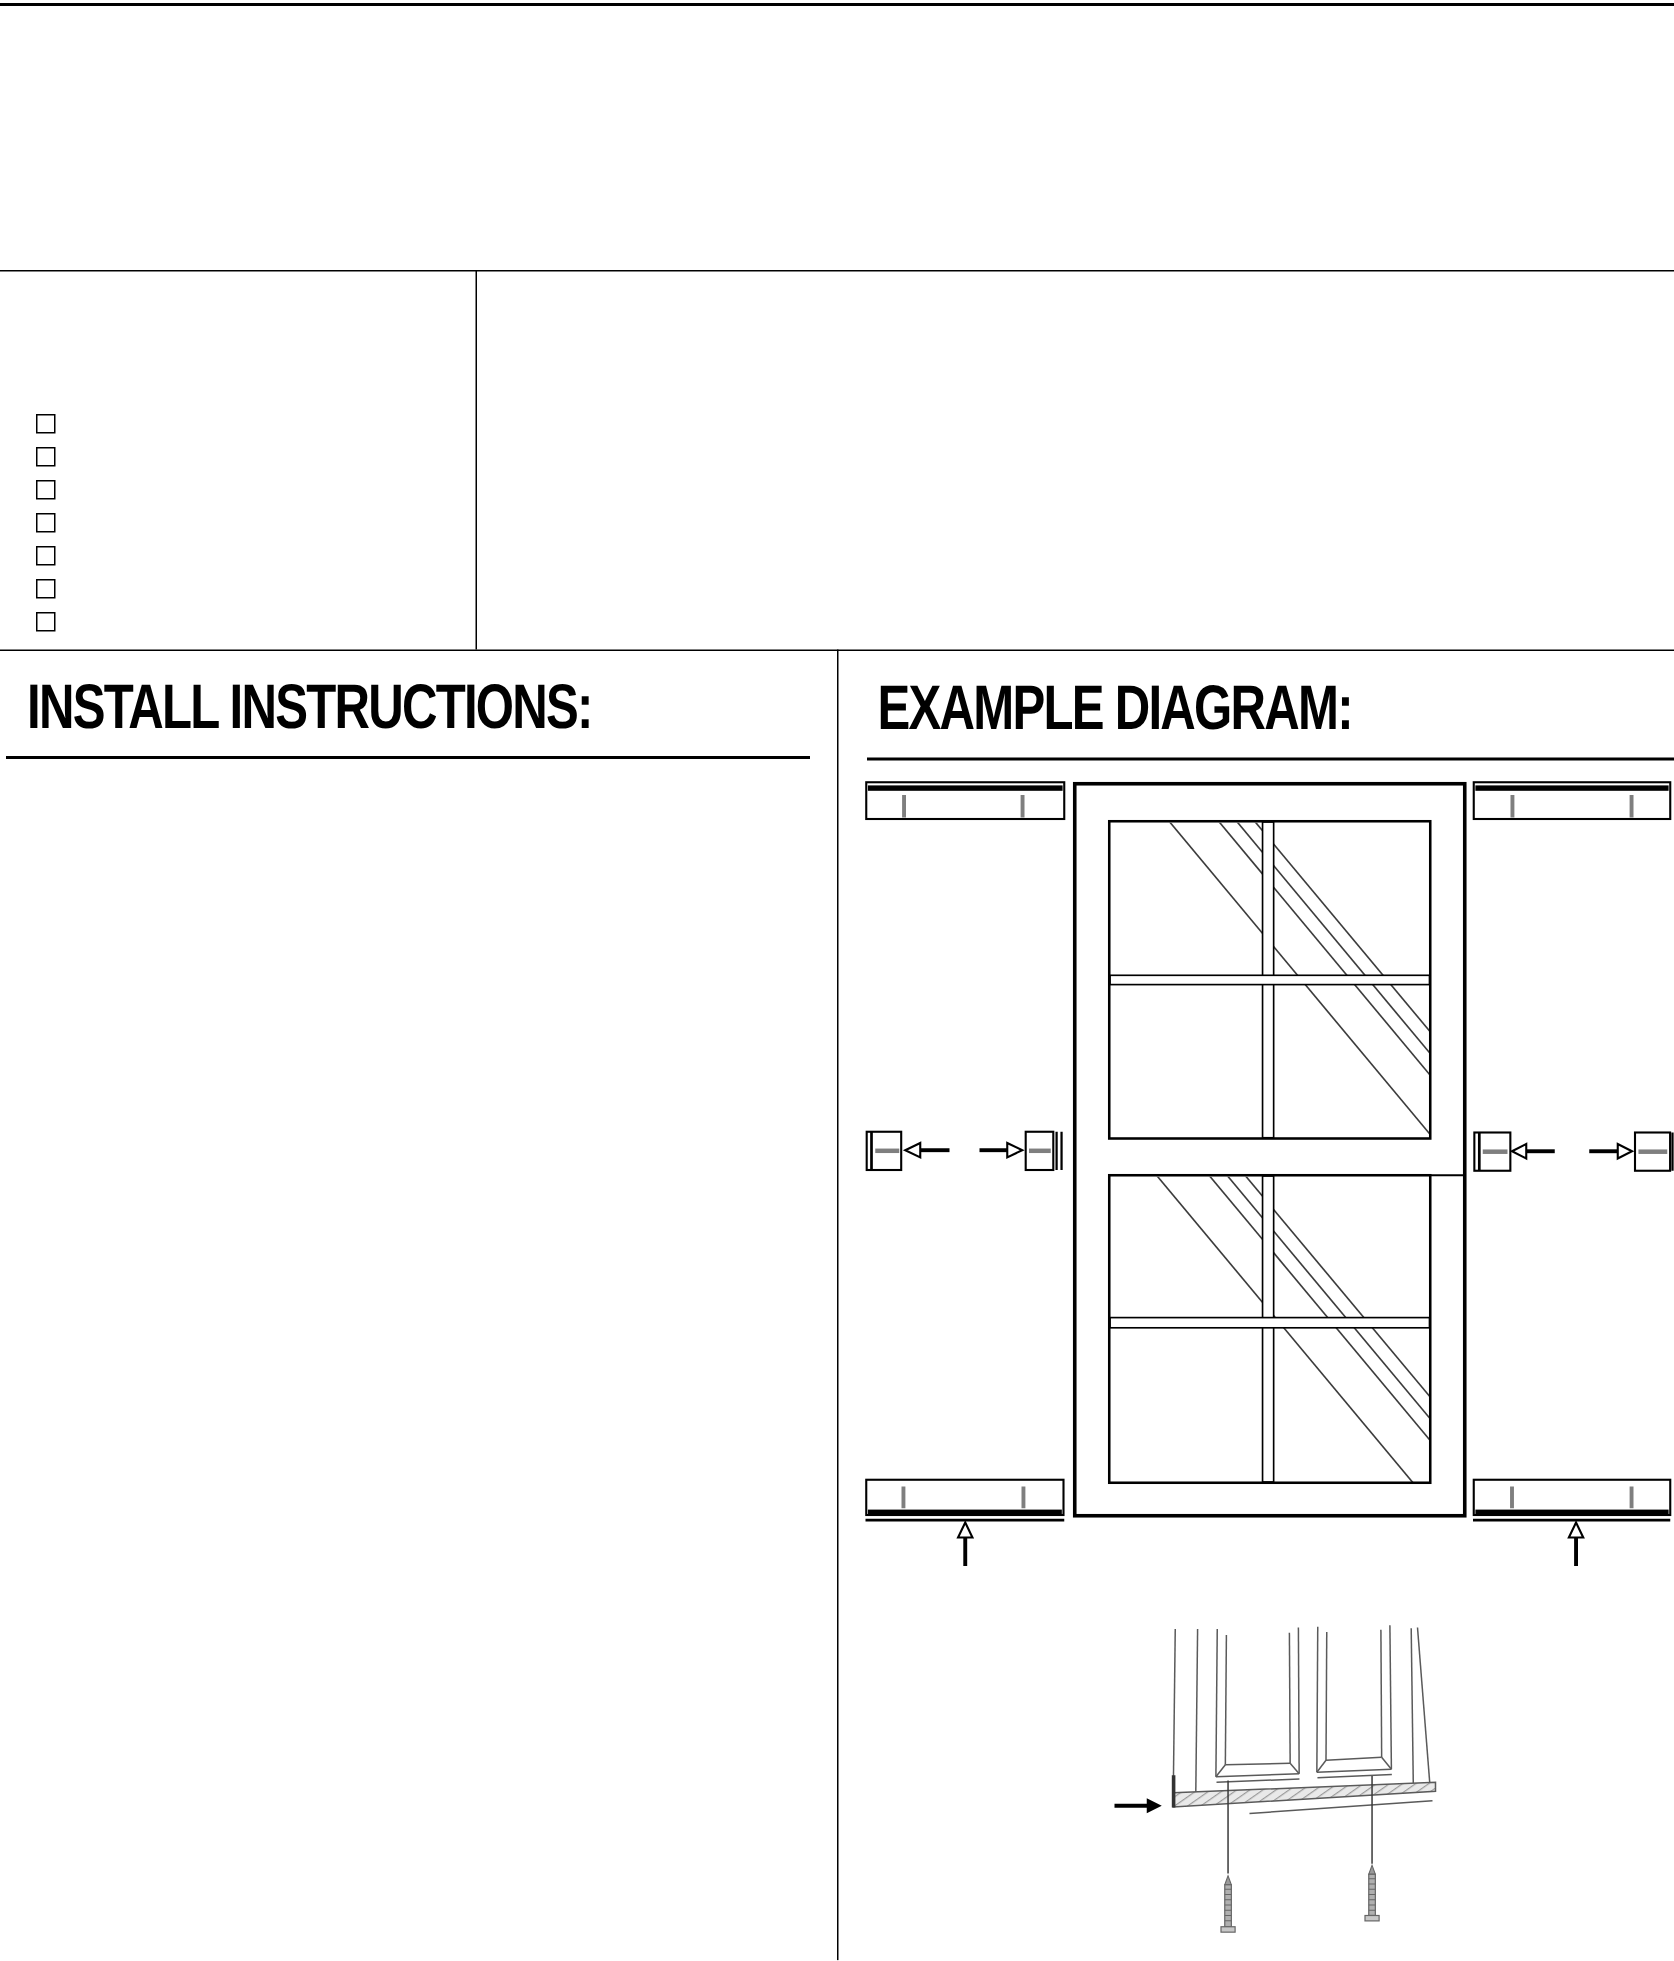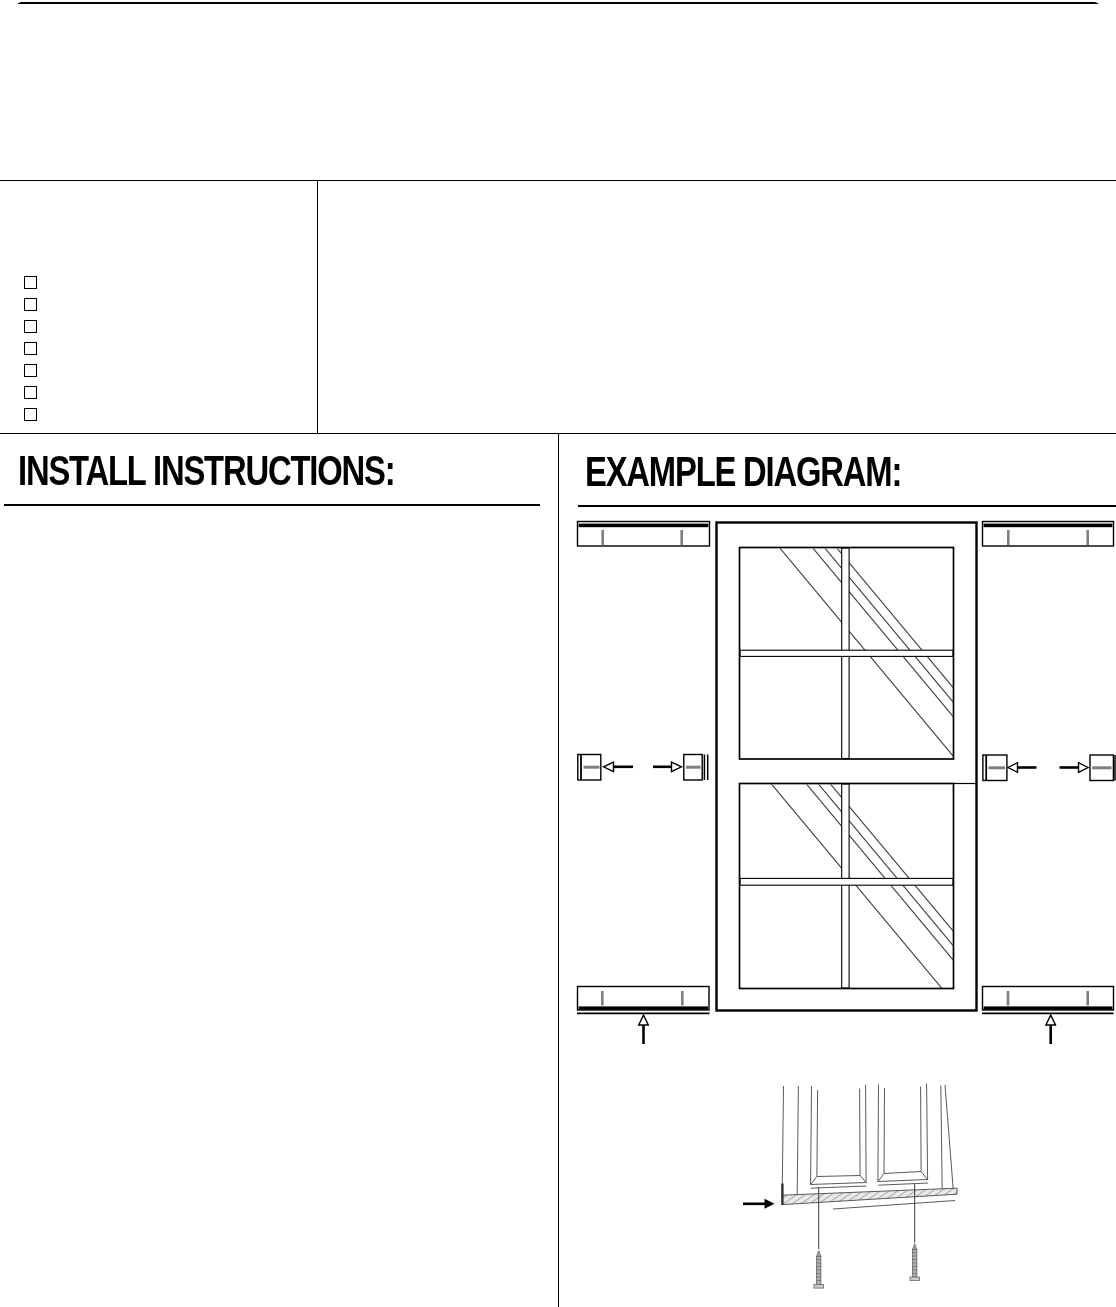--- a/index.html
+++ b/index.html
@@ -1,20 +1,19 @@
 <!DOCTYPE html>
 <html style="--bg: #ffffff; --ink: #000000; --hw: #7f7f7f; --dg: #5a5a5a;"><head>
 <meta charset="utf-8">
 <style>
   html,body { margin:0; padding:0; background:#fff; }
   .page {
     position:relative; width:1116px; height:1307px;
     background:var(--bg,#fff); overflow:hidden;
     font-family:"Liberation Sans", sans-serif;
-    border-radius:32px;
   }
   .hline, .vline { position:absolute; background:var(--ink,#000); }
   .heading {
     position:absolute; white-space:nowrap; color:var(--ink,#000);
     font-family:"Liberation Sans", sans-serif; font-weight:bold;
     font-size:42px; letter-spacing:-1.5px;
     transform:scaleX(0.78); transform-origin:0 0;
   }
   .underline { position:absolute; height:2px; background:var(--ink,#000); }
   .checkbox-column { position:absolute; left:24px; top:276px; }

